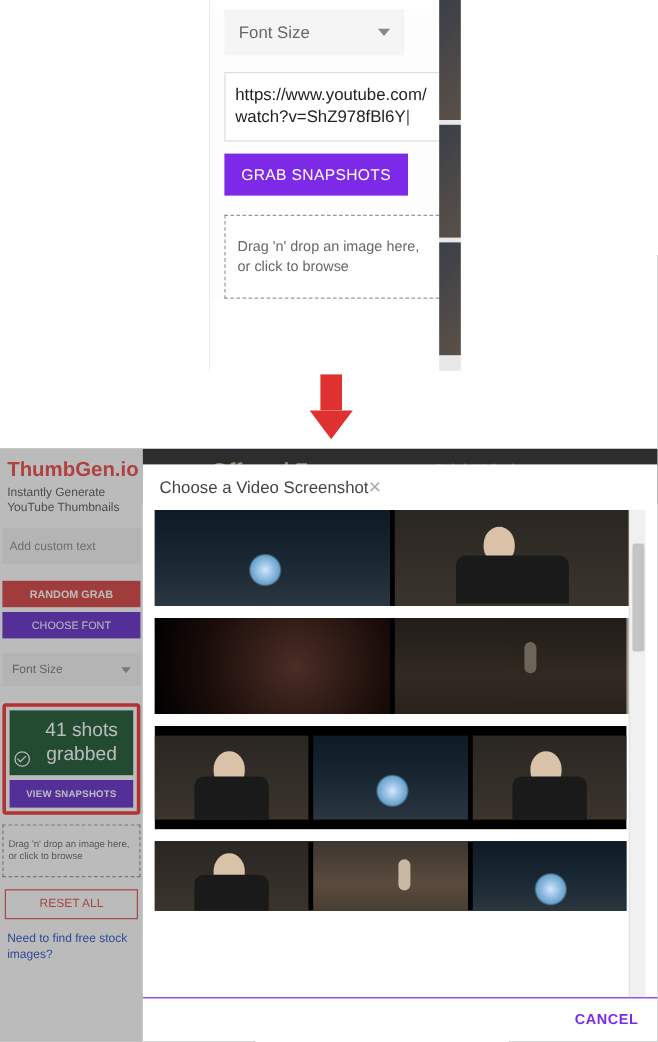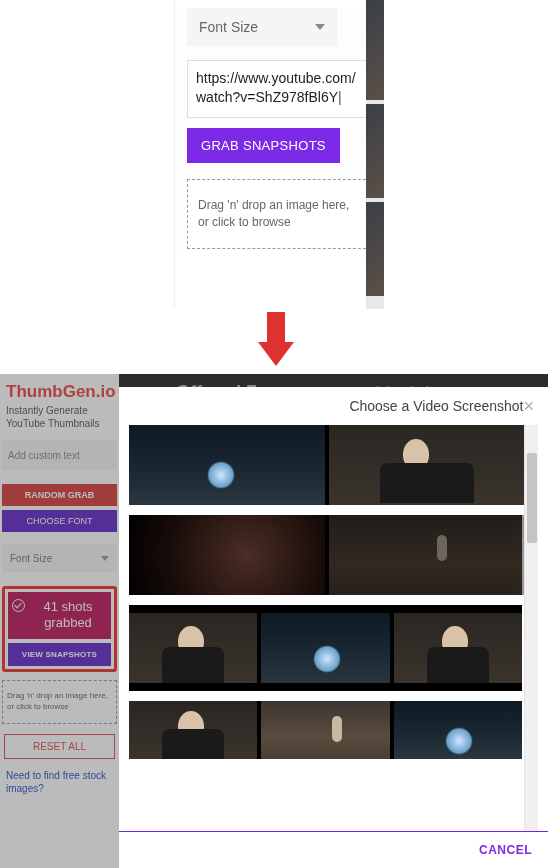--- a/index.html
+++ b/index.html
@@ -37,34 +37,34 @@
 
 .sidebar{position:absolute;left:0;top:0;width:119px;height:494px;background:#fff;z-index:1}
 .logo{color:#ef4444;font-weight:bold;font-size:17px;padding:8px 6px 2px}
 .tagline{font-size:10px;color:#555;padding:0 6px 10px;line-height:1.3}
 .custom-text{height:30px;background:#f5f5f5;font-size:10px;color:#888;display:flex;align-items:center;padding:0 6px;margin:0 2px 14px}
 .random-font{background:#d63d3d;color:#fff;font-size:9px;font-weight:bold;text-align:center;padding:6px 0;margin:0 2px 4px}
 .choose-font{background:#6229c9;color:#fff;font-size:9px;font-weight:normal;text-align:center;padding:6px 0;margin:0 2px 12px}
 .font-size-mini{height:28px;background:#f5f5f5;font-size:10px;color:#777;display:flex;align-items:center;justify-content:space-between;padding:0 8px;margin:0 2px 14px}
 .caret-mini{width:0;height:0;border-left:4px solid transparent;border-right:4px solid transparent;border-top:5px solid #999}
 .red-highlight{border:3px solid #f12e2e;border-radius:3px;margin:2px;padding:3px}
-.green-status{background:#be185d;color:#fff;font-size:13px;text-align:center;padding:7px 4px;display:flex;align-items:flex-start;justify-content:center;gap:4px;line-height:1.25}
+.green-status{background:#14532d;color:#fff;font-size:16px;text-align:center;padding:7px 4px;display:flex;align-items:flex-end;justify-content:center;gap:4px;line-height:1.25}
 .check-circle{width:13px;height:13px;border:1.5px solid #fff;border-radius:50%;position:relative;flex-shrink:0}
 .check-circle::after{content:"";position:absolute;left:3px;top:1px;width:3px;height:6px;border:solid #fff;border-width:0 1.5px 1.5px 0;transform:rotate(45deg)}
 .view-snap{background:#6229c9;color:#fff;font-size:8px;font-weight:bold;text-align:center;padding:7px 0;margin-top:4px;letter-spacing:.2px}
 .mini-drop{margin:8px 2px 10px;border:1px dashed #999;padding:6px 4px;font-size:8px;color:#666;line-height:1.3;height:44px;display:flex;align-items:center}
 .reset-btn{margin:4px 4px 8px;border:1px solid #e14b4b;color:#e14b4b;font-size:10px;text-align:center;padding:6px 0;background:#fff}
 .stock-link{font-size:10px;color:#2a4fc9;padding:2px 6px;line-height:1.3}
 
 
 .sidebar::after{content:"";position:absolute;inset:0;background:rgba(60,60,60,.35);pointer-events:none}
 
 
 .modal{position:absolute;left:119px;top:13px;width:429px;height:481px;background:#fff;z-index:5;display:flex;flex-direction:column}
-.modal-head{display:flex;align-items:center;justify-content:flex-end;padding:10px 14px 4px}
+.modal-head{display:flex;align-items:center;justify-content:flex-start;padding:10px 14px 4px}
 .modal-title{font-size:14px;color:#444}
 .close-x{color:#aaa;font-size:18px;cursor:pointer;line-height:1}
 .modal-body{flex:1;padding:6px 2px 0 10px;display:flex;gap:2px;overflow:hidden}
 .thumbs-col{width:393px;display:flex;flex-direction:column;gap:10px}
 .thumb-row{display:flex;gap:4px;background:#000}
 .thumb{flex:1;height:80px;background:#2a2e33;position:relative;overflow:hidden}
 .thumb.wide{flex:0 0 196px}
 .night-city{background:linear-gradient(180deg,#0e1a24 0%,#1a2833 55%,#2a3640 100%)}
 .night-city::before{content:"";position:absolute;left:40%;top:45%;width:28px;height:28px;background:radial-gradient(circle,#cfe6ff 0%,#6aa3cc 60%,transparent 70%);border-radius:50%}
 .man{background:linear-gradient(180deg,#2a2622 0%,#3b342d 100%)}

